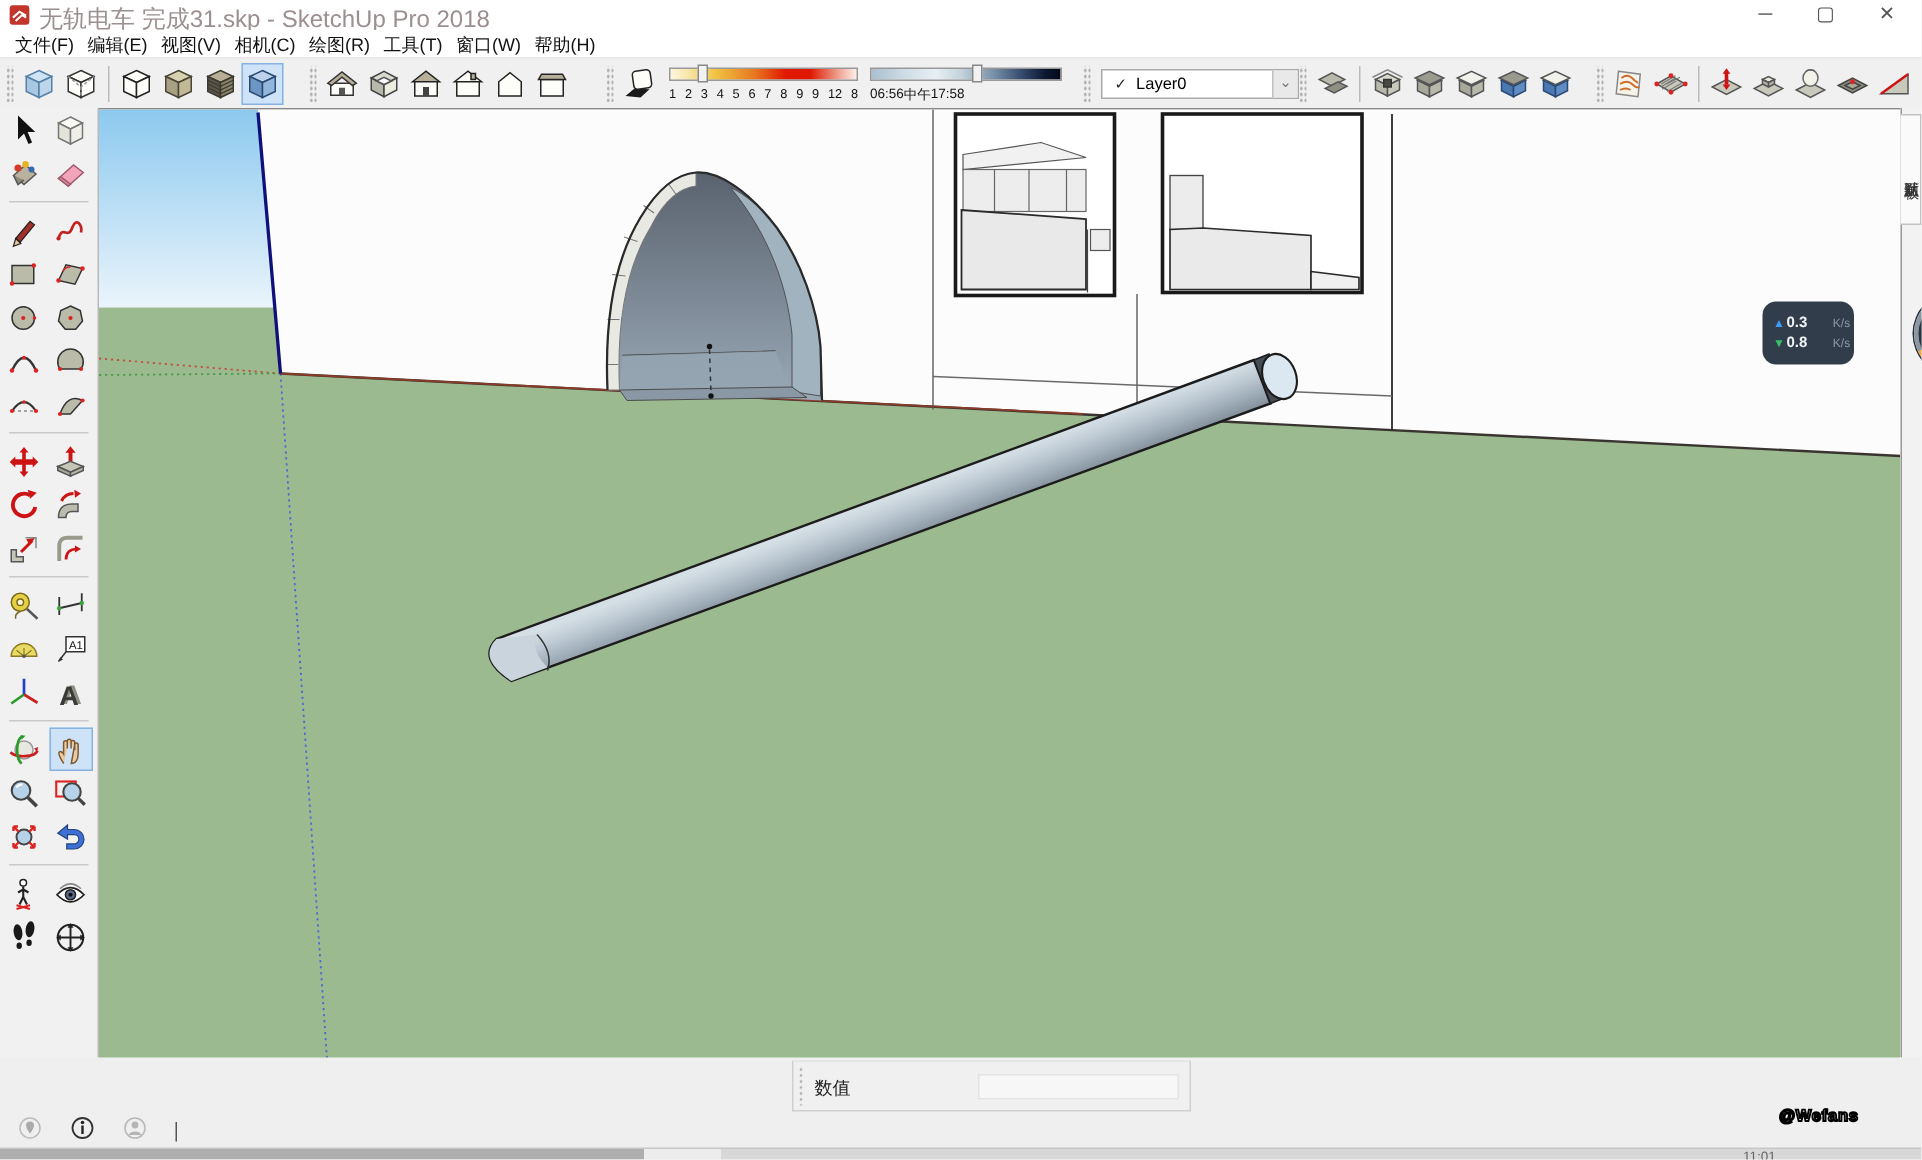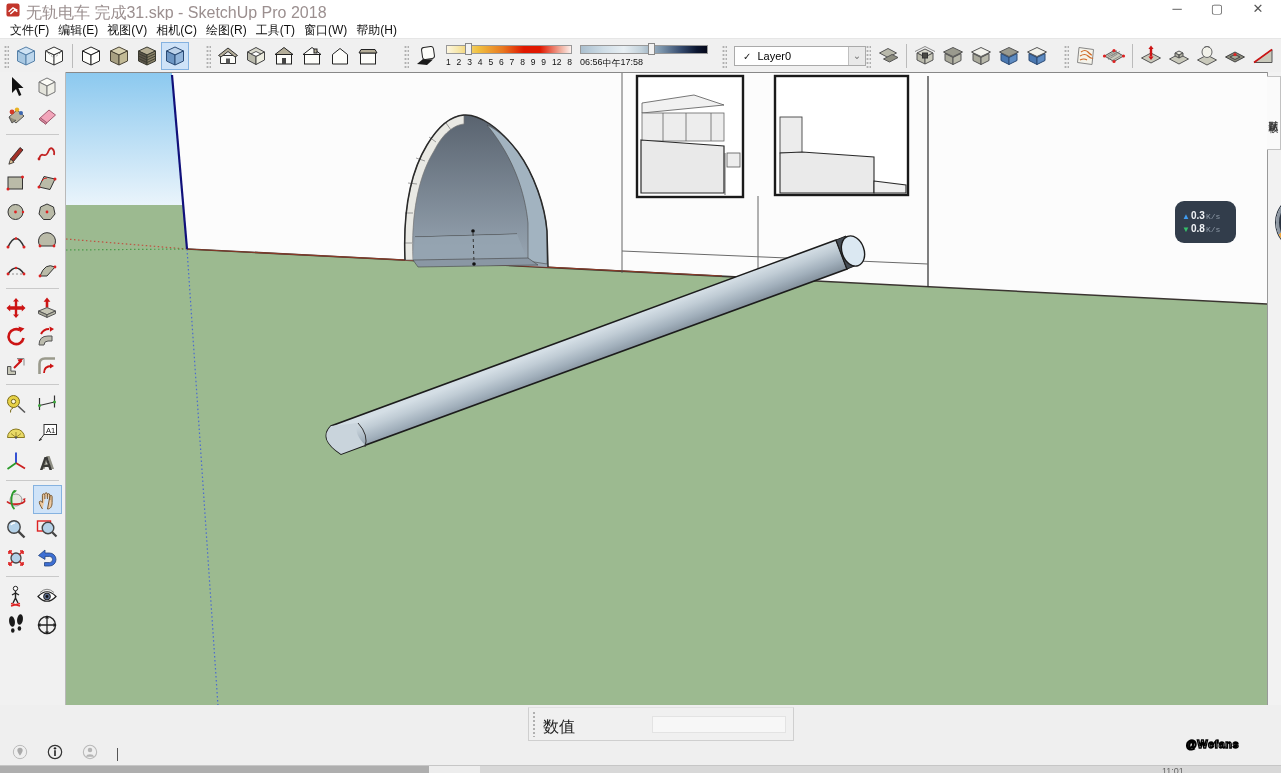--- a/index.html
+++ b/index.html
@@ -44,34 +44,34 @@
   .viewport { position:absolute; left:66px; top:72px; width:1201px; height:633px; border-top:1px solid #888; background:#fff; }
   
   .rightstrip { position:absolute; left:1267px; top:72px; width:14px; height:633px; background:#f2f2f2; border-left:1px solid #999; }
   .paneltab { position:absolute; left:1267px; top:76px; width:14px; height:74px; background:#fafafa; border:1px solid #c2c2c2; border-left:none; writing-mode:vertical-rl; font-size:10px; color:#333; text-align:center; letter-spacing:1px; padding-top:2px; }
   
   .badge-pill { position:absolute; left:1175px; top:201px; width:61px; height:42px; background:#323d4b; border-radius:9px; display:flex; flex-direction:column; justify-content:center; gap:2px; padding-left:7px; }
   .badge-row { display:flex; align-items:baseline; font-size:9px; }
   .badge-row .arr { font-size:8px; width:9px; }
   .arr.up { color:#3f9bf0; } .arr.dn { color:#35c06a; }
   .badge-row .val { color:#f0f3f6; font-weight:bold; font-size:10px; }
-  .badge-row .unit { color:#8d99a6; font-size:8px; margin-left:1px;font-family:Liberation Mono, monospace; }
+  .badge-row .unit { color:#8d99a6; font-size:8px; margin-left:17px; }
   .badge-circle { position:absolute; left:1276px; top:195px; width:55px; height:55px; border-radius:50%;
      background:conic-gradient(from 0deg,#35d8c4 0% 28%,#3a4551 28% 45%,#f0a73e 45% 68%,#8d97a2 68% 86%,#35d8c4 86% 100%); box-shadow:0 0 0 1px #232d3a; }
   .badge-inner { position:absolute; left:3px; top:3px; width:49px; height:49px; border-radius:50%; background:#2a3340; display:flex; align-items:center; justify-content:center; }
   .badge-inner .pct { color:#e6ebf0; font-size:20px; letter-spacing:-0.5px; }
   .badge-inner .pcts { color:#aab4bf; font-size:9px; margin-top:7px; }
   
   .statusbar { position:absolute; left:0; top:705px; width:1281px; height:60px; background:#efefef; }
   .statusicons { position:absolute; left:12px; top:39px; display:flex; align-items:center; gap:19px; }
   .statusicons svg { width:16px; height:16px; }
   .cursorbar { width:1px; height:13px; background:#555; margin-left:0px; }
   .measure-panel { position:absolute; left:528px; top:2px; width:266px; height:34px; background:#f0f0f0; border:1px solid #cfcfcf; border-top-color:#e2e2e2; }
   .mp-grip { position:absolute; left:3px; top:3px; width:4px; height:26px; background-image:radial-gradient(circle,#b0b0b0 0.9px,transparent 1.1px); background-size:4px 4px; }
-  .mp-label { position:absolute; left:14px; top:9px; font-size:16px; color:#222; }
+  .mp-label { position:absolute; left:14px; top:9px; font-size:12px; color:#222; }
   .mp-input { position:absolute; right:7px; top:8px; width:134px; height:17px; background:#f7f7f7; border:1px solid #e3e3e3; font-size:11px; }
   .watermark { position:absolute; left:1186px; top:33px; font-size:11px; font-weight:bold; color:#ffffff; -webkit-text-stroke:1.3px #000; letter-spacing:0.5px; }
   
   .taskbar { position:absolute; left:0; top:765px; width:1281px; height:8px; border-top:1px solid #c6c6c6;
      background:linear-gradient(90deg,#aeaeae 0%,#aeaeae 33.5%,#ededed 33.5%,#ededed 37.5%,#d8d8d8 37.5%,#d8d8d8 100%); }
   .clock { position:absolute; left:1162px; top:766px; font-size:9px; color:#666; }
 </style>
 </head>
 <body>
 

